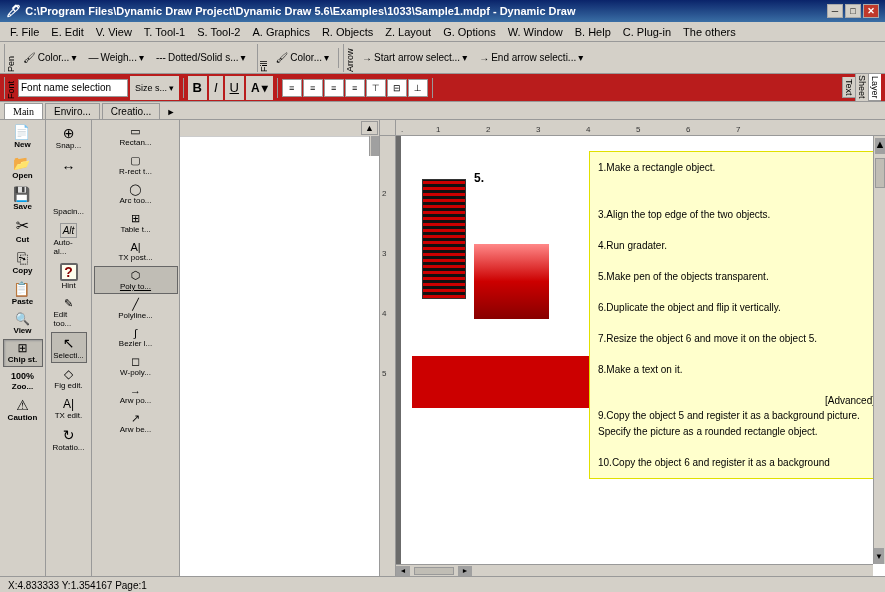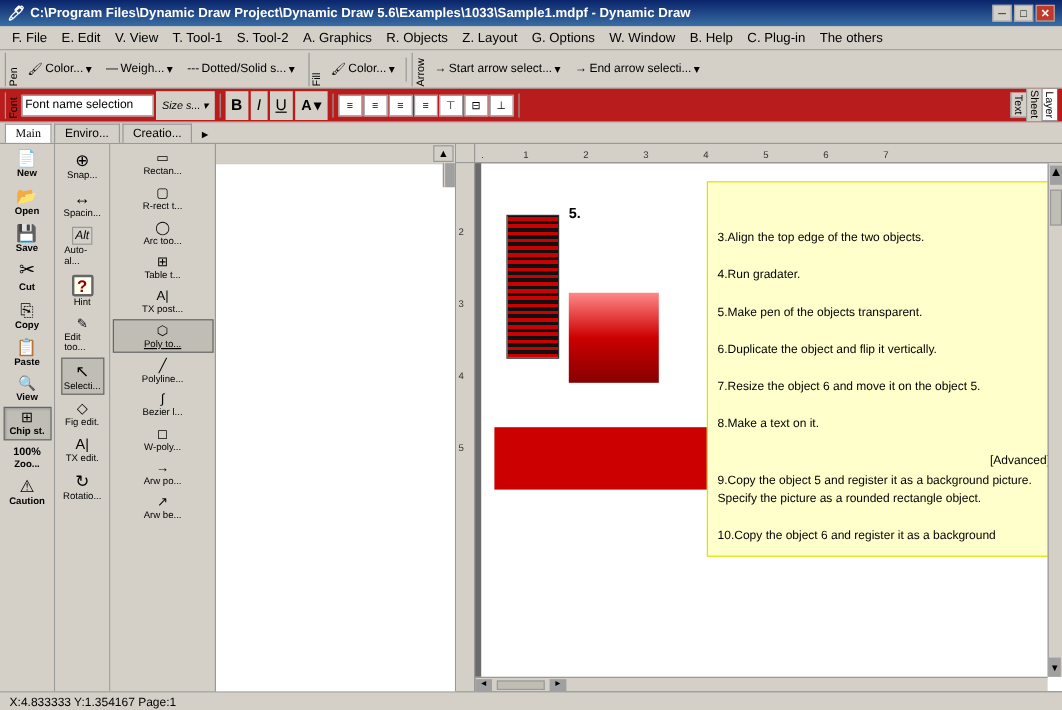--- a/index.html
+++ b/index.html
@@ -309,21 +309,21 @@
   </div>
   <div class="tb-btn">
     <span>→</span>
     <span>End arrow selecti...</span>▾
   </div>
 </div>
 
 <div class="toolbar2">
   <div style="writing-mode:vertical-rl;transform:rotate(180deg);font-size:9px;border-right:1px solid #999;padding-right:2px;height:22px;line-height:1;">Font</div>
   <input class="font-select" type="text" style="width: 110px;" value="Font name selection">
-  <div class="tb-btn" style="font-size:9px;font-style:italic;">
+  <div class="tb-btn" style="font-size:9px;">
     <span>Size s...</span>▾
   </div>
   <div class="tb-sep"></div>
   <div class="tb-btn bold-btn">B</div>
   <div class="tb-btn italic-btn">I</div>
   <div class="tb-btn underline-btn">U</div>
   <div class="tb-btn" style="font-size:12px;font-weight:bold;">
     <span>A</span>▾
   </div>
   <div class="tb-sep"></div>
@@ -398,21 +398,21 @@
     </div>
   </div>
 
   <div style="width:46px;background:#d4d0c8;border-right:1px solid #999;display:flex;flex-direction:column;align-items:center;padding-top:2px;gap:1px;overflow:hidden;">
     <div class="snap-btn">
       <div style="font-size:14px;">⊕</div>
       <div style="font-size:8px;">Snap...</div>
     </div>
     <div class="snap-btn">
       <div style="font-size:14px;">↔</div>
-      <div style="font-size:8px;">Spacin...</div>
+      <div style="font-size:8px;margin-top:34px;">Spacin...</div>
     </div>
     <div class="snap-btn">
       <div style="font-size:10px;font-style:italic;border:1px solid #999;padding:1px 2px;">Alt</div>
       <div style="font-size:8px;">Auto-al...</div>
     </div>
     <div class="snap-btn">
       <div style="font-size:14px;font-weight:bold;border:2px solid #666;width:18px;height:18px;display:flex;align-items:center;justify-content:center;border-radius:2px;background:#ffe;color:#800;">?</div>
       <div style="font-size:8px;">Hint</div>
     </div>
     <div class="snap-btn">
@@ -534,20 +534,21 @@
             border:1px solid #333;"></div>
 
           <div style="position:absolute;left:73px;top:108px;width:75px;height:75px;
             background:linear-gradient(to bottom, #ff8888, #cc0000, #880000);"></div>
 
           <div style="position:absolute;left:73px;top:35px;font-size:12px;font-weight:bold;">5.</div>
 
           <div style="position:absolute;left:11px;top:220px;width:440px;height:52px;background:#cc0000;"></div>
 
           <div style="position:absolute;left:188px;top:15px;width:295px;background:#ffffcc;border:1px solid #e0e000;padding:8px;font-size:10px;line-height:1.55;">
+            <div>1.Make a rectangle object.</div>
             <br>
             <br>
             <div>3.Align the top edge of the two objects.</div>
             <br>
             <div>4.Run gradater.</div>
             <br>
             <div>5.Make pen of the objects transparent.</div>
             <br>
             <div>6.Duplicate the object and flip it vertically.</div>
             <br>

